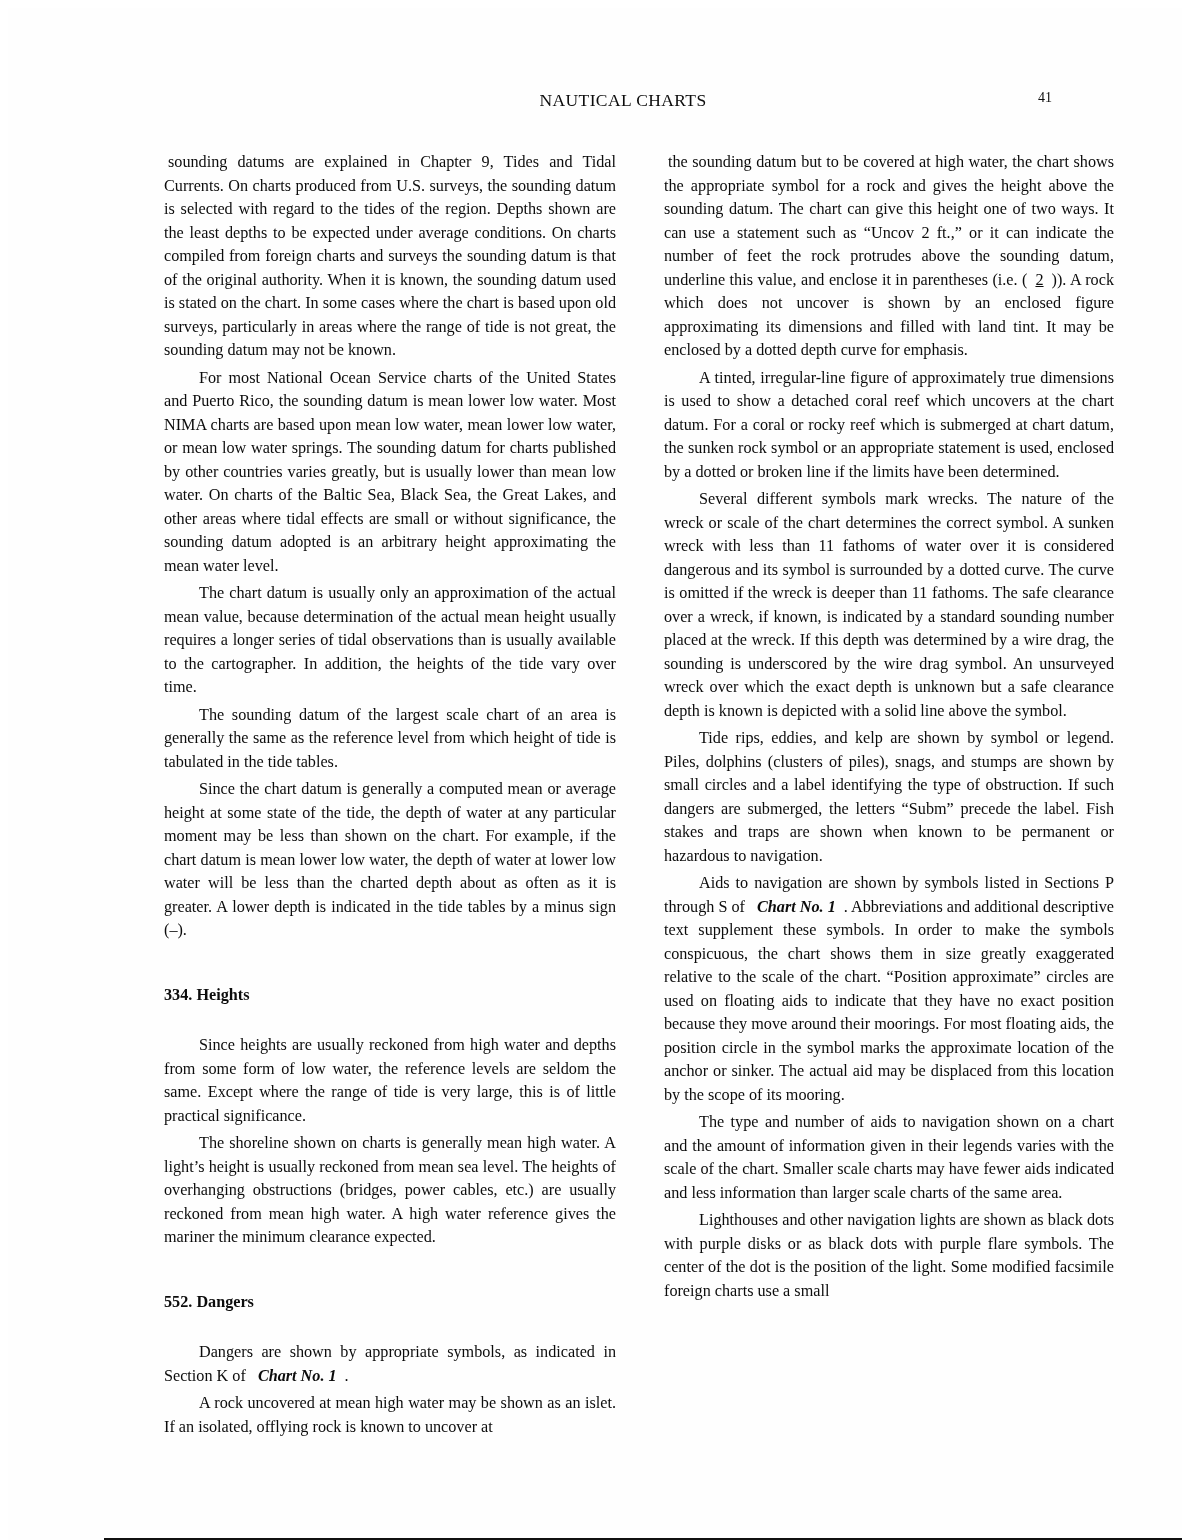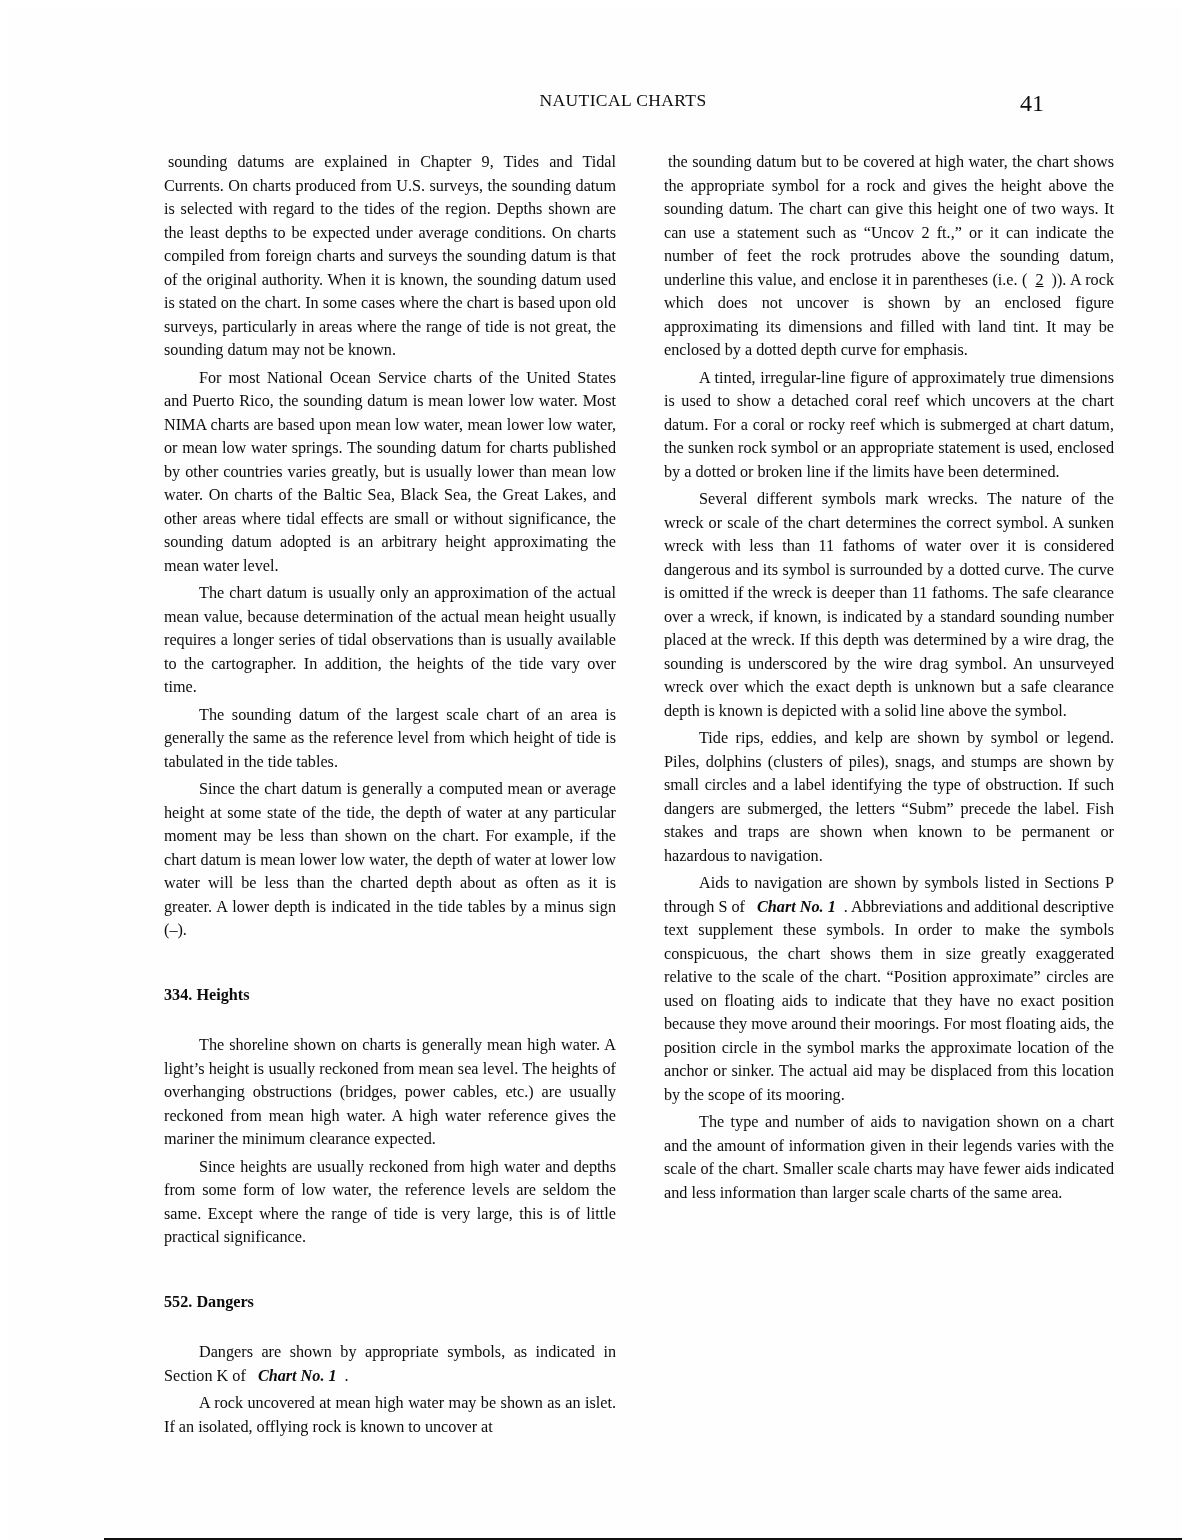--- a/index.html
+++ b/index.html
@@ -25,23 +25,23 @@
   .page-title {
     position: absolute;
     left: 0;
     right: 0;
     text-align: center;
     font-size: 17.5px;
     letter-spacing: 0.4px;
   }
   .page-number {
     position: absolute;
-    right: 42px;
+    right: 34px;
     top: 0;
-    font-size: 24px;
+    font-size: 14px;
   }
   .text-columns {
     display: flex;
     gap: 32px;
     margin-top: 33px;
   }
   .col {
     flex: 0 0 460px;
     width: 460px;
   }
@@ -79,30 +79,31 @@
       <div class="page-number">41</div>
     </div>
     <div class="text-columns">
       <div class="col left">
           <p class="body-para"><span>sounding datums are explained in Chapter 9, Tides and Tidal Currents. On charts produced from U.S. surveys, the sounding datum is selected with regard to the tides of the region. Depths shown are the least depths to be expected under average conditions. On charts compiled from foreign charts and surveys the sounding datum is that of the original authority. When it is known, the sounding datum used is stated on the chart. In some cases where the chart is based upon old surveys, particularly in areas where the range of tide is not great, the sounding datum may not be known.</span></p>
           <p class="body-para indent"><span>For most National Ocean Service charts of the United States and Puerto Rico, the sounding datum is mean lower low water. Most NIMA charts are based upon mean low water, mean lower low water, or mean low water springs. The sounding datum for charts published by other countries varies greatly, but is usually lower than mean low water. On charts of the Baltic Sea, Black Sea, the Great Lakes, and other areas where tidal effects are small or without significance, the sounding datum adopted is an arbitrary height approximating the mean water level.</span></p>
           <p class="body-para indent"><span>The chart datum is usually only an approximation of the actual mean value, because determination of the actual mean height usually requires a longer series of tidal observations than is usually available to the cartographer. In addition, the heights of the tide vary over time.</span></p>
           <p class="body-para indent"><span>The sounding datum of the largest scale chart of an area is generally the same as the reference level from which height of tide is tabulated in the tide tables.</span></p>
           <p class="body-para indent"><span>Since the chart datum is generally a computed mean or average height at some state of the tide, the depth of water at any particular moment may be less than shown on the chart. For example, if the chart datum is mean lower low water, the depth of water at lower low water will be less than the charted depth about as often as it is greater. A lower depth is indicated in the tide tables by a minus sign (–).</span></p>
           <h2 class="section-heading"><span>334. Heights</span></h2>
+          <p class="body-para indent"><span>Since heights are usually reckoned from high water and depths from some form of low water, the reference levels are seldom the same. Except where the range of tide is very large, this is of little practical significance.</span></p>
           <p class="body-para indent"><span>The shoreline shown on charts is generally mean high water. A light’s height is usually reckoned from mean sea level. The heights of overhanging obstructions (bridges, power cables, etc.) are usually reckoned from mean high water. A high water reference gives the mariner the minimum clearance expected.</span></p>
-          <p class="body-para indent"><span>Since heights are usually reckoned from high water and depths from some form of low water, the reference levels are seldom the same. Except where the range of tide is very large, this is of little practical significance.</span></p>
           <h2 class="section-heading"><span>552. Dangers</span></h2>
           <p class="body-para indent"><span>Dangers are shown by appropriate symbols, as indicated in Section K of </span><span class="italic">Chart No. 1</span><span>.</span></p>
           <p class="body-para indent"><span>A rock uncovered at mean high water may be shown as an islet. If an isolated, offlying rock is known to uncover at</span></p>
         </div>
       <div class="col right">
           <p class="body-para"><span>the sounding datum but to be covered at high water, the chart shows the appropriate symbol for a rock and gives the height above the sounding datum. The chart can give this height one of two ways. It can use a statement such as “Uncov 2 ft.,” or it can indicate the number of feet the rock protrudes above the sounding datum, underline this value, and enclose it in parentheses (i.e. (</span><span class="underline">2</span><span>)). A rock which does not uncover is shown by an enclosed figure approximating its dimensions and filled with land tint. It may be enclosed by a dotted depth curve for emphasis.</span></p>
           <p class="body-para indent"><span>A tinted, irregular-line figure of approximately true dimensions is used to show a detached coral reef which uncovers at the chart datum. For a coral or rocky reef which is submerged at chart datum, the sunken rock symbol or an appropriate statement is used, enclosed by a dotted or broken line if the limits have been determined.</span></p>
           <p class="body-para indent"><span>Several different symbols mark wrecks. The nature of the wreck or scale of the chart determines the correct symbol. A sunken wreck with less than 11 fathoms of water over it is considered dangerous and its symbol is surrounded by a dotted curve. The curve is omitted if the wreck is deeper than 11 fathoms. The safe clearance over a wreck, if known, is indicated by a standard sounding number placed at the wreck. If this depth was determined by a wire drag, the sounding is underscored by the wire drag symbol. An unsurveyed wreck over which the exact depth is unknown but a safe clearance depth is known is depicted with a solid line above the symbol.</span></p>
           <p class="body-para indent"><span>Tide rips, eddies, and kelp are shown by symbol or legend. Piles, dolphins (clusters of piles), snags, and stumps are shown by small circles and a label identifying the type of obstruction. If such dangers are submerged, the letters “Subm” precede the label. Fish stakes and traps are shown when known to be permanent or hazardous to navigation.</span></p>
           <p class="body-para indent"><span>Aids to navigation are shown by symbols listed in Sections P through S of </span><span class="italic">Chart No. 1</span><span>. Abbreviations and additional descriptive text supplement these symbols. In order to make the symbols conspicuous, the chart shows them in size greatly exaggerated relative to the scale of the chart. “Position approximate” circles are used on floating aids to indicate that they have no exact position because they move around their moorings. For most floating aids, the position circle in the symbol marks the approximate location of the anchor or sinker. The actual aid may be displaced from this location by the scope of its mooring.</span></p>
           <p class="body-para indent"><span>The type and number of aids to navigation shown on a chart and the amount of information given in their legends varies with the scale of the chart. Smaller scale charts may have fewer aids indicated and less information than larger scale charts of the same area.</span></p>
+          <p class="body-para indent"><span>Lighthouses and other navigation lights are shown as black dots with purple disks or as black dots with purple flare symbols. The center of the dot is the position of the light. Some modified facsimile foreign charts use a small</span></p>
         </div>
     </div>
   </div>
   <div class="scan-edge-artifact"></div>
 </div>
 
 </body></html>

